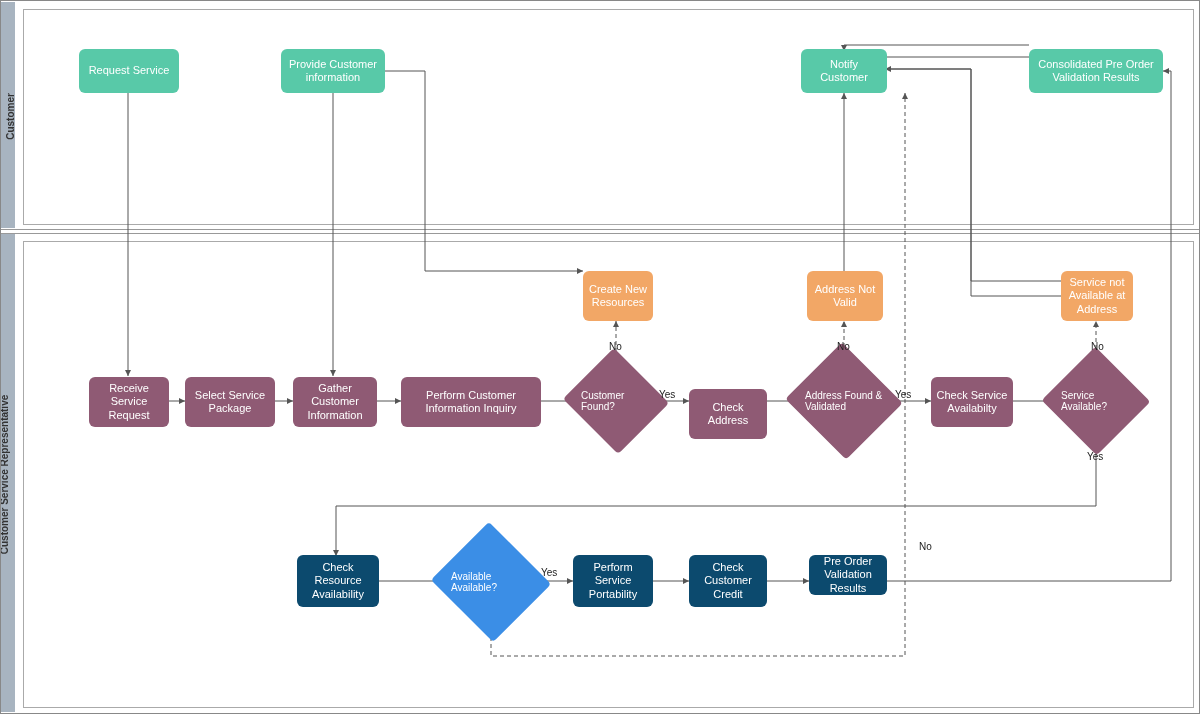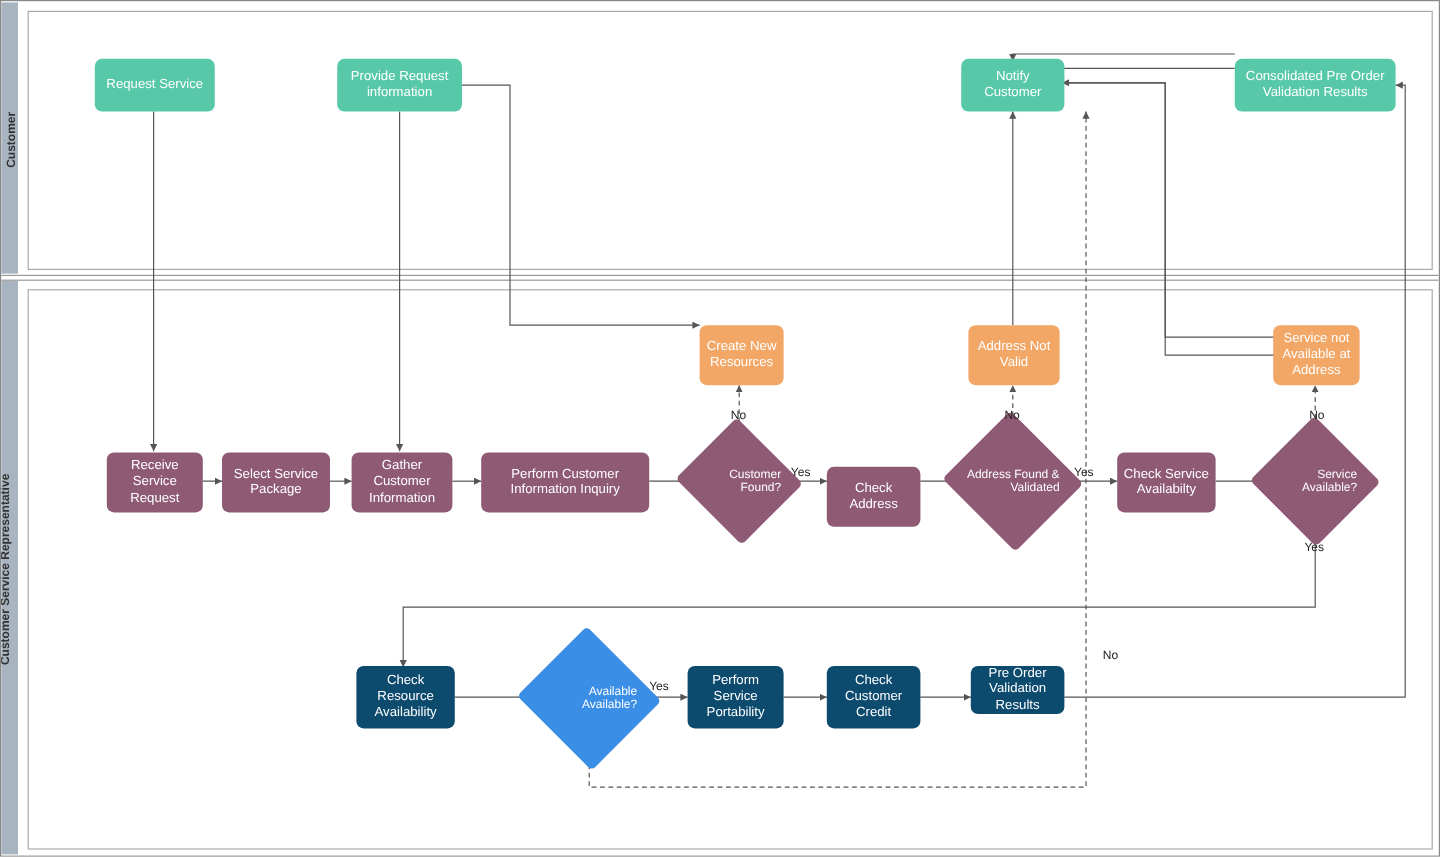--- a/index.html
+++ b/index.html
@@ -8,21 +8,21 @@
   .lane-label{position:absolute;left:2px;width:14px;text-align:center;font-weight:bold;font-size:10px;color:#333}
   .lane-label span{display:inline-block;transform:rotate(-90deg);transform-origin:center;white-space:nowrap}
   .lane-bar{position:absolute;left:0;width:14px;background:#a8b4c0}
   .inner-frame{position:absolute;border:1px solid #aaa}
   .box{position:absolute;border-radius:6px;color:#fff;display:flex;align-items:center;justify-content:center;text-align:center;padding:4px;box-sizing:border-box;line-height:1.2}
   .teal{background:#58c9a8}
   .orange{background:#f2aué66;background:#f2a766}
   .orange{background:#f2a766}
   .purple{background:#8f5a74}
   .blue{background:#0c4a6e}
-  .diamond{position:absolute;color:#fff;display:flex;align-items:center;justify-content:center;text-align:right}
+  .diamond{position:absolute;color:#fff;display:flex;align-items:center;justify-content:center;text-align:left}
   .diamond .shape{position:absolute;inset:0;transform:rotate(45deg);border-radius:4px}
   .diamond .dtext{position:relative;z-index:2;padding:4px;line-height:1.15;font-size:10px}
   .lbl{position:absolute;font-size:10px;color:#222;background:transparent}
   svg{position:absolute;left:0;top:0;pointer-events:none}
 </style>
 </head>
 <body>
 
 <div id="canvas">
 
@@ -99,21 +99,21 @@
 
       <path d="M1028 56 L843 56 L843 50" marker-end=""></path>
       <path d="M1028 44 L843 44 L843 50"></path>
     </g>
   </svg>
 
   <div class="box teal" style="left:78px;top:48px;width:100px;height:44px">
       <span>Request Service</span>
     </div>
   <div class="box teal" style="left:280px;top:48px;width:104px;height:44px">
-      <span>Provide Request information</span>
+      <span>Provide Customer information</span>
     </div>
   <div class="box teal" style="left:1028px;top:48px;width:134px;height:44px">
       <span>Consolidated Pre Order Validation Results</span>
     </div>
   <div class="box teal" style="left:800px;top:48px;width:86px;height:44px">
       <span>Notify Customer</span>
     </div>
 
   <div class="box orange" style="left:582px;top:270px;width:70px;height:50px">
       <span>Create New Resources</span>

